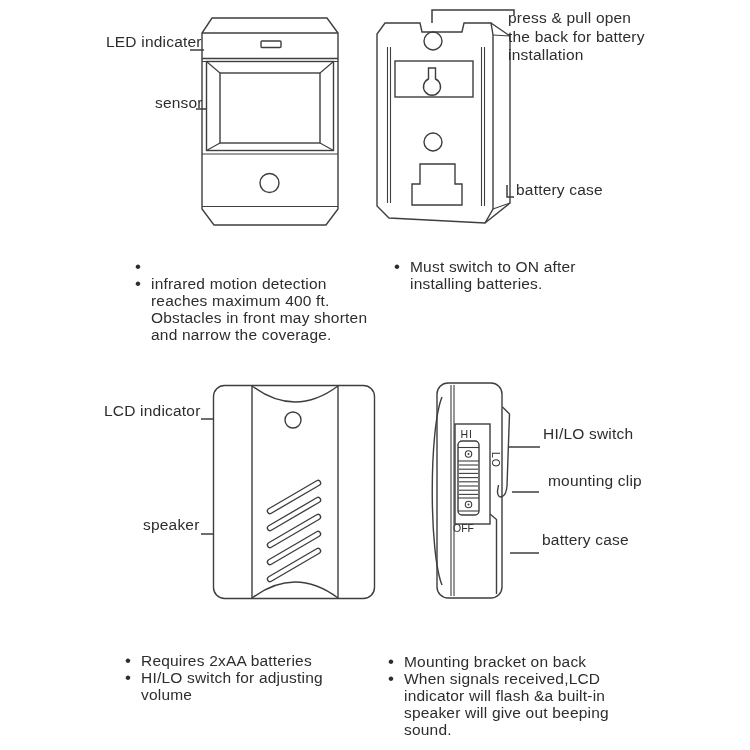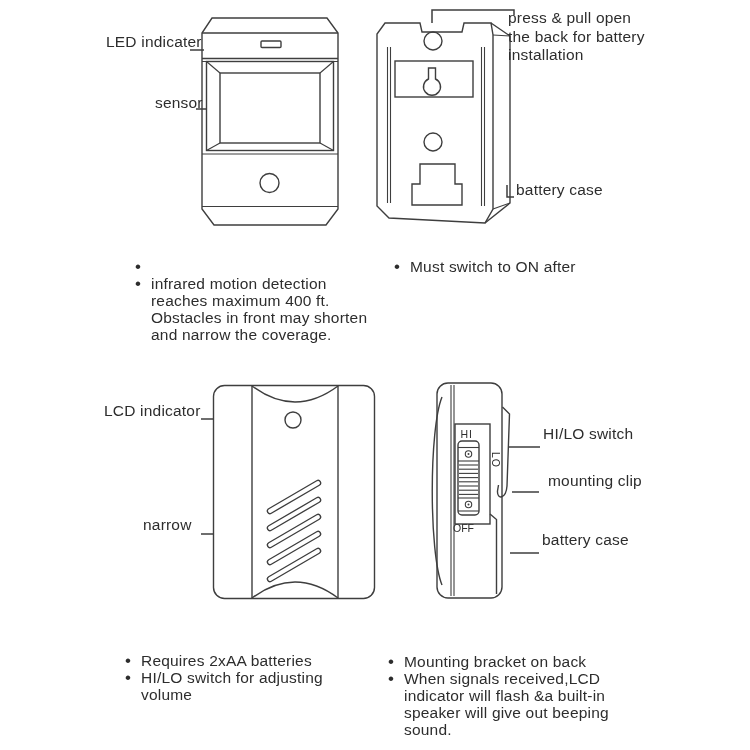--- a/index.html
+++ b/index.html
@@ -87,20 +87,21 @@
         <span class="note-line">and narrow the coverage.</span>
       </div>
     </div>
   </div>
 
   <div class="notes" style="left:391px;top:258px;">
     <div class="note-item">
       <span class="bullet">•</span>
       <div class="note-lines">
         <span class="note-line">Must switch to ON after</span>
+        <span class="note-line">installing batteries.</span>
       </div>
     </div>
   </div>
 
   <svg style="left:212px;top:384px;" width="164" height="216" viewBox="0 0 164 216">
     <rect class="draw" x="1.5" y="1.5" width="161" height="213" rx="11"></rect>
     <line class="draw" x1="40" y1="2" x2="40" y2="214"></line>
     <line class="draw" x1="126" y1="2" x2="126" y2="214"></line>
     <path class="draw" d="M40,2 Q83,34 126,2"></path>
     <path class="draw" d="M40,214 Q83,182 126,214"></path>
@@ -113,21 +114,21 @@
       <line class="slot-outer" x1="58" y1="195" x2="106" y2="167"></line>
       <line class="slot-inner" x1="58" y1="127" x2="106" y2="99"></line>
       <line class="slot-inner" x1="58" y1="144" x2="106" y2="116"></line>
       <line class="slot-inner" x1="58" y1="161" x2="106" y2="133"></line>
       <line class="slot-inner" x1="58" y1="178" x2="106" y2="150"></line>
       <line class="slot-inner" x1="58" y1="195" x2="106" y2="167"></line>
     </g>
   </svg>
 
   <div class="label" style="left:104px;top:402px;text-align:right;">LCD indicator</div>
-  <div class="label" style="left:143px;top:516px;">narrow</div>
+  <div class="label" style="left:143px;top:516px;">speaker</div>
 
   <svg style="left:424px;top:381px;" width="96" height="220" viewBox="0 0 96 220">
     <path class="draw" d="M18,16 C5,48 5,172 18,204"></path>
     <rect class="draw" x="13" y="2" width="65" height="215" rx="11"></rect>
     <line class="drawthin" x1="27" y1="4" x2="27" y2="215"></line>
     <line class="drawthin" x1="30" y1="4" x2="30" y2="215"></line>
     <rect class="draw" x="31" y="43" width="35" height="100"></rect>
     <text class="svgtext" x="36.5" y="57" font-size="10.5" letter-spacing="1">HI</text>
     <rect class="draw" x="34" y="60" width="21" height="74" rx="4"></rect>
     <line class="drawthin" x1="34" y1="66.5" x2="55" y2="66.5"></line>

